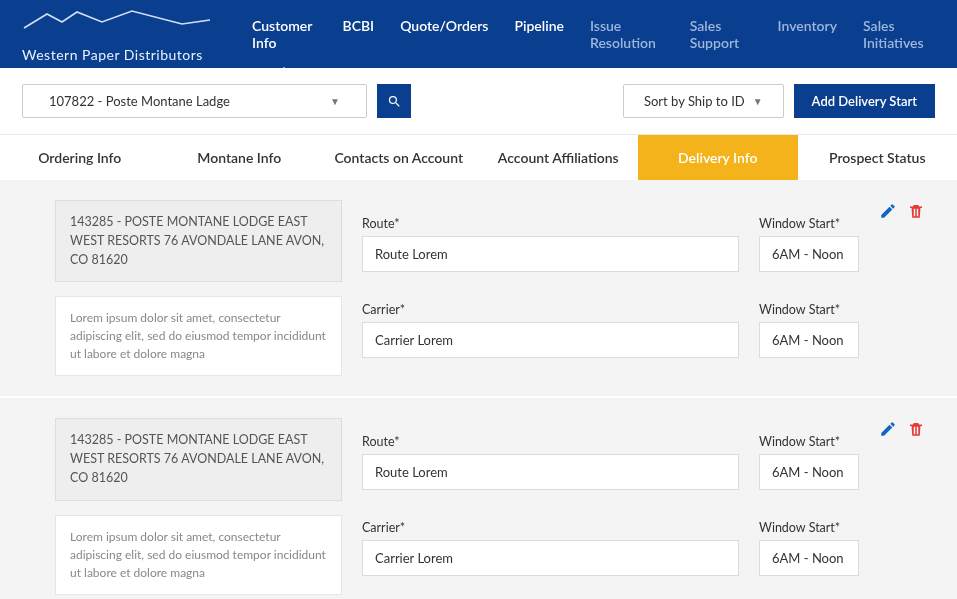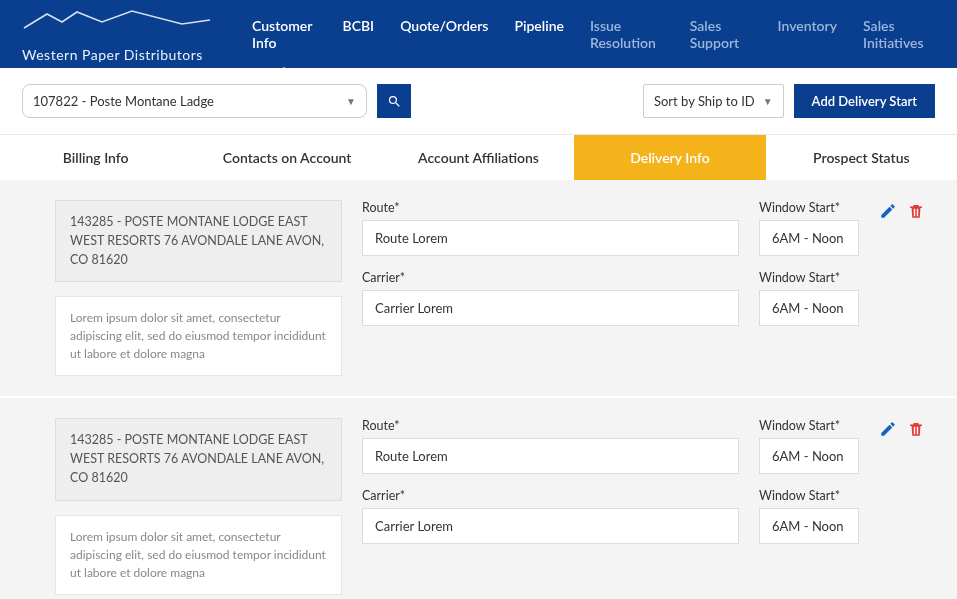--- a/index.html
+++ b/index.html
@@ -11,40 +11,40 @@
   .logo-text { font-size: 14px; letter-spacing: 0.5px; color:#eaf1fb; margin-top:14px;}
   .nav-items { display: flex; gap: 22px; font-size: 14px; font-weight: 600; }
   .nav-item { color: #9db7dc; cursor: pointer; position: relative; padding: 23px 2px; }
   .nav-item.active { color: #fff; }
   .nav-item.caret::after {
     content:""; position:absolute; bottom:-1px; left:50%; transform:translateX(-50%);
     width:0;height:0;border-left:8px solid transparent;border-right:8px solid transparent;border-bottom:8px solid #fff;
   }
   
   .toolbar { display:flex; align-items:center; padding: 16px 22px; gap:10px; border-bottom:1px solid #e8e8e8;}
-  .cust-select { flex:0 0 345px; height:34px; border:1px solid #ccc; border-radius:8px; display:flex; align-items:center; justify-content:space-between; padding:0 10px; font-size:13px; color:#333; background:#fff;}
+  .cust-select { flex:0 0 345px; height:34px; border:1px solid #ccc; border-radius:2px; display:flex; align-items:center; justify-content:space-between; padding:0 26px; font-size:13px; color:#333; background:#fff;}
   .cust-select .arrow { color:#777; font-size:10px;}
   .search-btn { width:34px; height:34px; background:#0a3e8e; display:flex; align-items:center; justify-content:center; cursor:pointer;}
   .search-btn svg { fill:#fff; width:15px; height:15px;}
   .spacer { flex:1; }
-  .sort-select { height:34px; border:1px solid #ccc; border-radius:2px; display:flex; align-items:center; padding:0 10px; gap:8px; font-size:13px; color:#333; background:#fff;}
+  .sort-select { height:34px; border:1px solid #ccc; border-radius:2px; display:flex; align-items:center; padding:0 20px; gap:8px; font-size:13px; color:#333; background:#fff;}
   .sort-select .arrow{color:#777;font-size:10px;}
   .add-btn { height:34px; background:#0a3e8e; color:#fff; padding:0 18px; display:flex; align-items:center; font-size:13px; font-weight:600; cursor:pointer;}
   
   .tabs { display:flex; background:#fff;}
   .tab { flex:1; text-align:center; font-size:14px; font-weight:600; color:#333; padding:14px 0; cursor:pointer; }
   .tab.active { background:#f4b21b; color:#fff;}
   
   .content { background:#f4f4f4; }
   .row { display:flex; padding:20px 22px; gap:20px; border-bottom:2px solid #fff; }
   .row-left { width:320px; display:flex; flex-direction:column; gap:14px;padding-left:33px;}
   .addr-box { background:#eee; border:1px solid #ddd; padding:12px 14px; font-size:12.5px; color:#555; line-height:1.5; }
   .desc-box { background:#fff; border:1px solid #e6e6e6; padding:12px 14px; font-size:12px; color:#888; line-height:1.5;}
   .row-mid { flex:1; display:flex; flex-direction:column; gap:14px;}
-  .field { display:flex; flex-direction:column; gap:5px;}
+  .field { display:flex; flex-direction:column; gap:5px;margin-top:16px;}
   .field-label { font-size:12.5px; color:#333;}
   .field-input { height:36px; border:1px solid #dcdcdc; background:#fff; padding:0 12px; font-size:13px; color:#333; display:flex; align-items:center; }
   .row-right { width:100px; display:flex; flex-direction:column; gap:14px;}
   .row-icons { width:56px; display:flex; gap:10px; padding-top:2px; }
   .icon-btn { cursor:pointer; }
 </style>
 </head>
 <body>
 
 <div class="navbar">
@@ -78,21 +78,22 @@
   </div>
   <div class="spacer"></div>
   <div class="sort-select">
     <span>Sort by Ship to ID</span>
     <span class="arrow">▼</span>
   </div>
   <div class="add-btn">Add Delivery Start</div>
 </div>
 
 <div class="tabs" id="tabs">
-    <div class="tab">Billing Info</div>
+    <div class="tab">Ordering Info</div>
+    <div class="tab">Montane Info</div>
     <div class="tab">Contacts on Account</div>
     <div class="tab">Account Affiliations</div>
     <div class="tab active">Delivery Info</div>
     <div class="tab">Prospect Status</div>
   </div>
 
 <div class="content" id="rows">
     <div class="row">
       <div class="row-left">
         <div class="addr-box">143285 - POSTE MONTANE LODGE EAST WEST RESORTS 76 AVONDALE LANE AVON, CO 81620</div>

